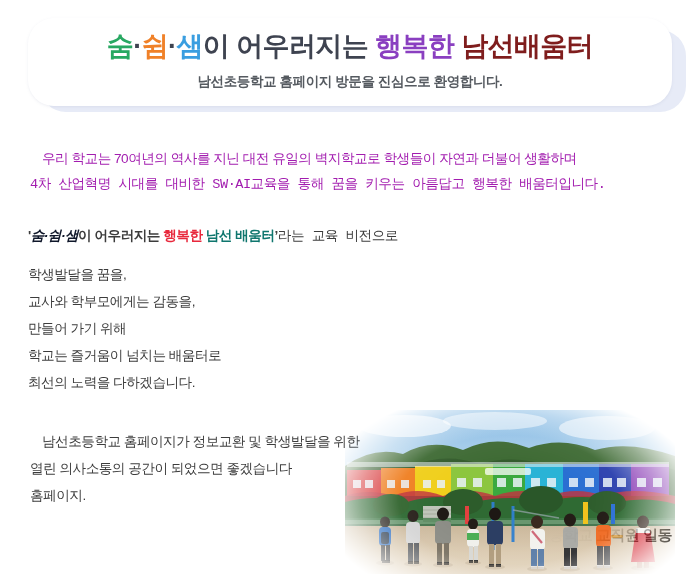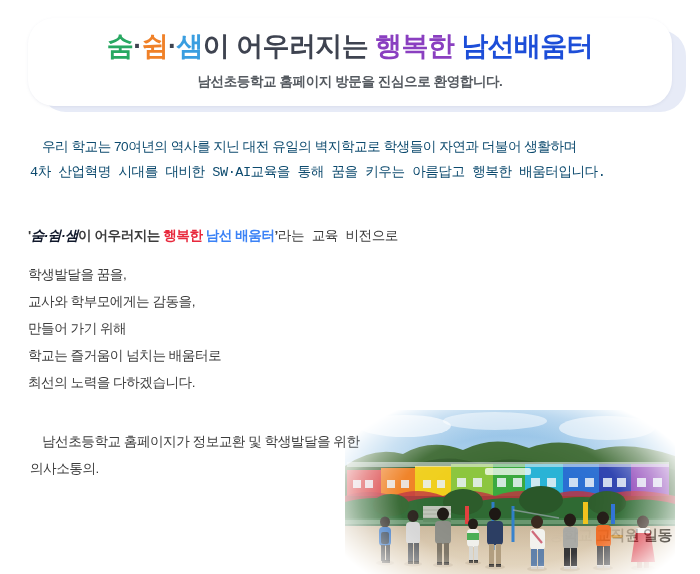--- a/index.html
+++ b/index.html
@@ -32,22 +32,22 @@
   }
   .banner-sub{
     font-size:13.5px;font-weight:bold;color:#555a60;letter-spacing:-.4px;
     white-space:nowrap;margin:2px;
   }
 
   
   .body-area{position:absolute;left:0;top:128px;width:700px;height:446px;}
 
   .para-intro{
-    position:absolute;left:30px;top:6px;width:620px;
-    font-size:13.6px;line-height:26px;letter-spacing:-.5px;color:#0c4a6e;
+    position:absolute;left:30px;top:18px;width:620px;
+    font-size:13.6px;line-height:26px;letter-spacing:-.5px;color:#a21caf;
   }
   .para-intro .l1{display:block;text-indent:12px;}
   .para-intro .l2{display:block;font-family:Liberation Mono, monospace;}
 
   .vision-line{
     position:absolute;left:28px;top:97px;
     font-size:13.6px;line-height:22px;letter-spacing:-.5px;
     font-weight:bold;color:#3c3c3c;white-space:nowrap;
   }
   .vision-line .tail{font-weight:normal;font-family:Liberation Mono, monospace;}
@@ -69,24 +69,24 @@
     position:absolute;right:28px;top:398px;
     font-size:15px;font-weight:bold;letter-spacing:-.5px;color:#3a3a3a;
     white-space:nowrap;
   }
 
   
   .c-green  {color:#28a862;}
   .c-orange {color:#f08128;}
   .c-sky    {color:#3a9ee0;}
   .c-purple {color:#8a3fc0;}
-  .c-indigo {color:#1d4ed8;}
+  .c-indigo {color:#7f1d1d;}
   .c-slate  {color:#3e4350;}
   .c-red    {color:#e8283c;}
-  .c-blue   {color:#3b82f6;}
+  .c-blue   {color:#0f766e;}
   .c-grn2   {color:#0f172a;font-style:italic;}
 
   
   .photo{
     position:absolute;left:345px;top:282px;width:330px;height:180px;
     overflow:hidden;
     -webkit-mask-image:radial-gradient(ellipse 58% 62% at 50% 50%,
         rgba(0,0,0,1) 38%, rgba(0,0,0,.96) 58%, rgba(0,0,0,.55) 78%, rgba(0,0,0,0) 100%);
     mask-image:radial-gradient(ellipse 58% 62% at 50% 50%,
         rgba(0,0,0,1) 38%, rgba(0,0,0,.96) 58%, rgba(0,0,0,.55) 78%, rgba(0,0,0,0) 100%);
@@ -122,21 +122,22 @@
     <div class="pledge">
       <div>학생발달을 꿈을,</div>
       <div>교사와 학부모에게는 감동을,</div>
       <div>만들어 가기 위해</div>
       <div>학교는 즐거움이 넘치는 배움터로</div>
       <div>최선의 노력을 다하겠습니다.</div>
     </div>
 
     <div class="para-close">
       <div class="c1">남선초등학교 홈페이지가 정보교환 및 학생발달을 위한</div>
-      <div>의사소통의.</div>
+      <div>열린 의사소통의 공간이 되었으면 좋겠습니다</div>
+      <div>홈페이지.</div>
     </div>
 
     <div class="signature">남선초등학교 교직원 일동</div>
 
     <div class="photo">
       <svg viewBox="0 0 330 180" xmlns="http://www.w3.org/2000/svg">
         <defs>
           <linearGradient id="skyG" x1="0" y1="0" x2="0" y2="1">
             <stop offset="0%" stop-color="#7fb6e2"></stop>
             <stop offset="60%" stop-color="#b6d6ee"></stop>

